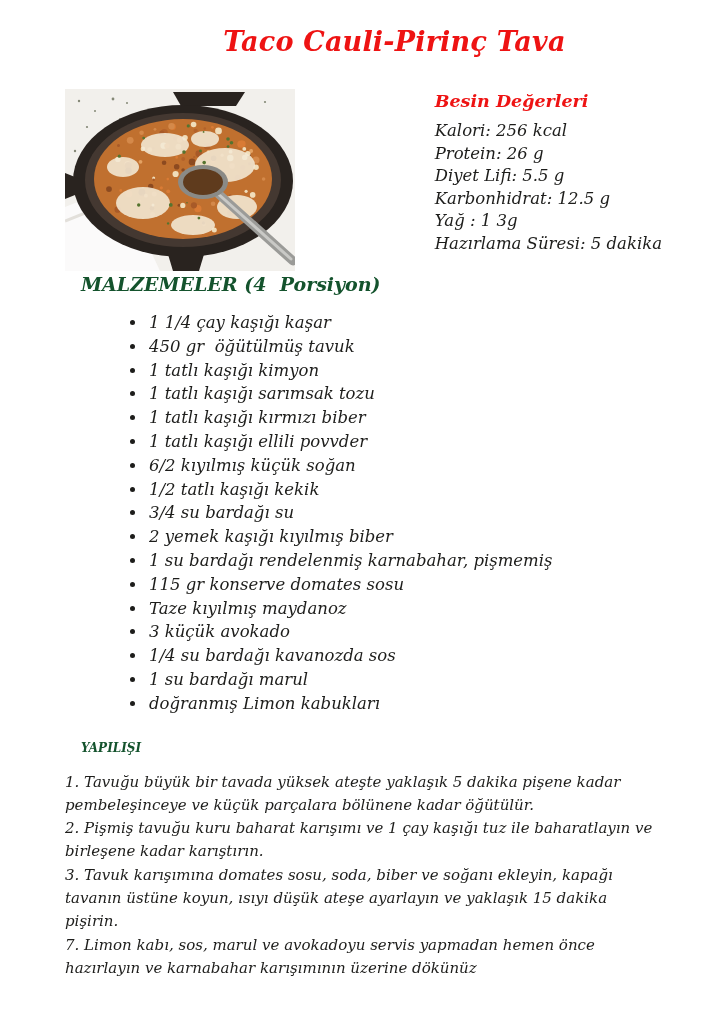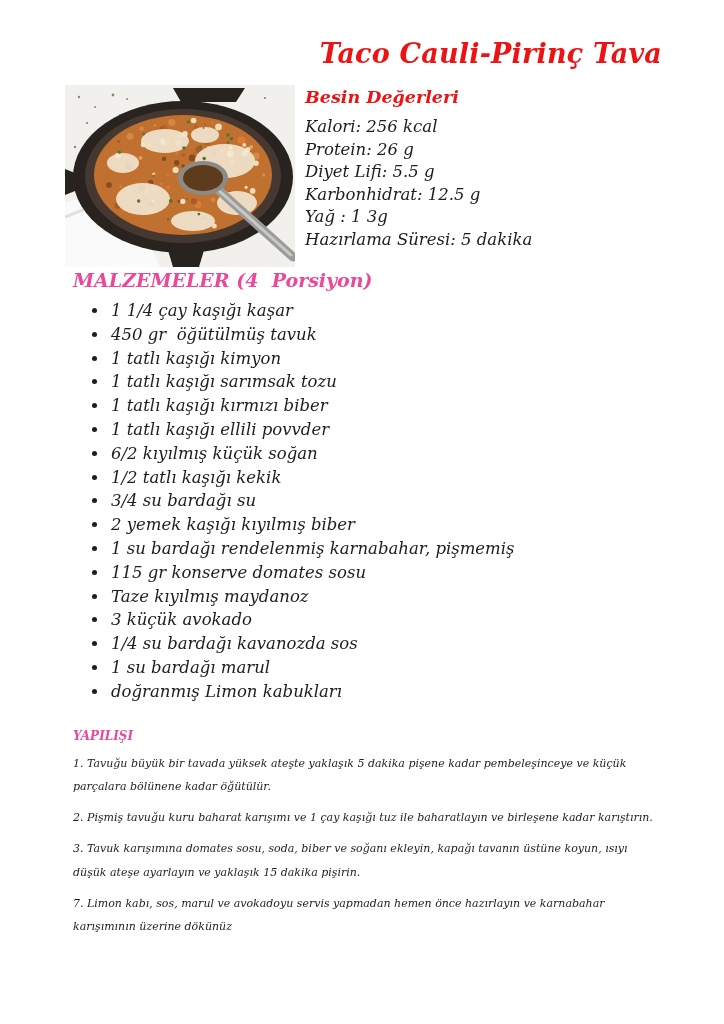--- a/index.html
+++ b/index.html
@@ -3,45 +3,45 @@
 <meta charset="utf-8">
 <style>
   html,body{margin:0;padding:0;}
   body{
     width:724px;height:1024px;background:#ffffff;
     font-family:"DejaVu Serif","Liberation Serif",serif;
     font-style:italic;color:#1d1d1b;overflow:hidden;
   }
   .page{position:relative;width:724px;height:1024px;box-sizing:border-box;padding:0 62px 0 65px;}
   h1.title{
-    margin:0;padding:38px 0 0 62px;text-align:right;
+    margin:0;padding:26px 0 0 62px;text-align:center;
     font-size:27px;font-weight:bold;font-style:italic;color:#ee1313;
     letter-spacing:.2px;white-space:pre-wrap;
   }
-  .top-row{display:flex;margin-top:16px;}
+  .top-row{display:flex;margin-top:32px;justify-content:space-between;}
   .photo-wrap{flex:0 0 230px;width:230px;height:182px;}
   .photo-wrap svg{display:block;}
   .nutrition{margin-left:10px;}
   .nutrition h2{
     margin:2px 0 9px 0;font-size:17.5px;font-weight:bold;font-style:italic;color:#ee1313;
   }
   .nut-line{font-size:16.5px;line-height:22.6px;white-space:pre-wrap;}
   h2.sect{
-    margin:8px;font-weight:bold;font-style:italic;color:#ec4899;white-space:pre-wrap;
+    margin:16px;font-weight:bold;font-style:italic;color:#14532d;white-space:pre-wrap;
   }
   h2.ing-head{font-size:19px;margin-top:2px;}
   ul.ingredients{
     margin:6px 0 0 0;padding-left:44px;list-style:disc;
   }
   ul.ingredients li{
-    font-size:16.5px;line-height:23.8px;padding-left:2px;white-space:pre-wrap;
+    font-size:16.5px;line-height:23.8px;padding-left:2px;white-space:pre-wrap;margin-left:38px;
   }
   h2.steps-head{font-size:12px;margin-top:25px;}
   .steps{margin-top:9px;}
-  .steps p{margin:8px;font-size:11px;line-height:23.3px;white-space:pre-wrap;}
+  .steps p{margin:0;font-size:15px;line-height:23.3px;white-space:pre-wrap;}
 </style>
 </head>
 <body>
 
 <div class="page">
 
   <h1 class="title">Taco Cauli-Pirinç Tava</h1>
 
   <div class="top-row">
     <figure class="photo-wrap" style="margin:0">

